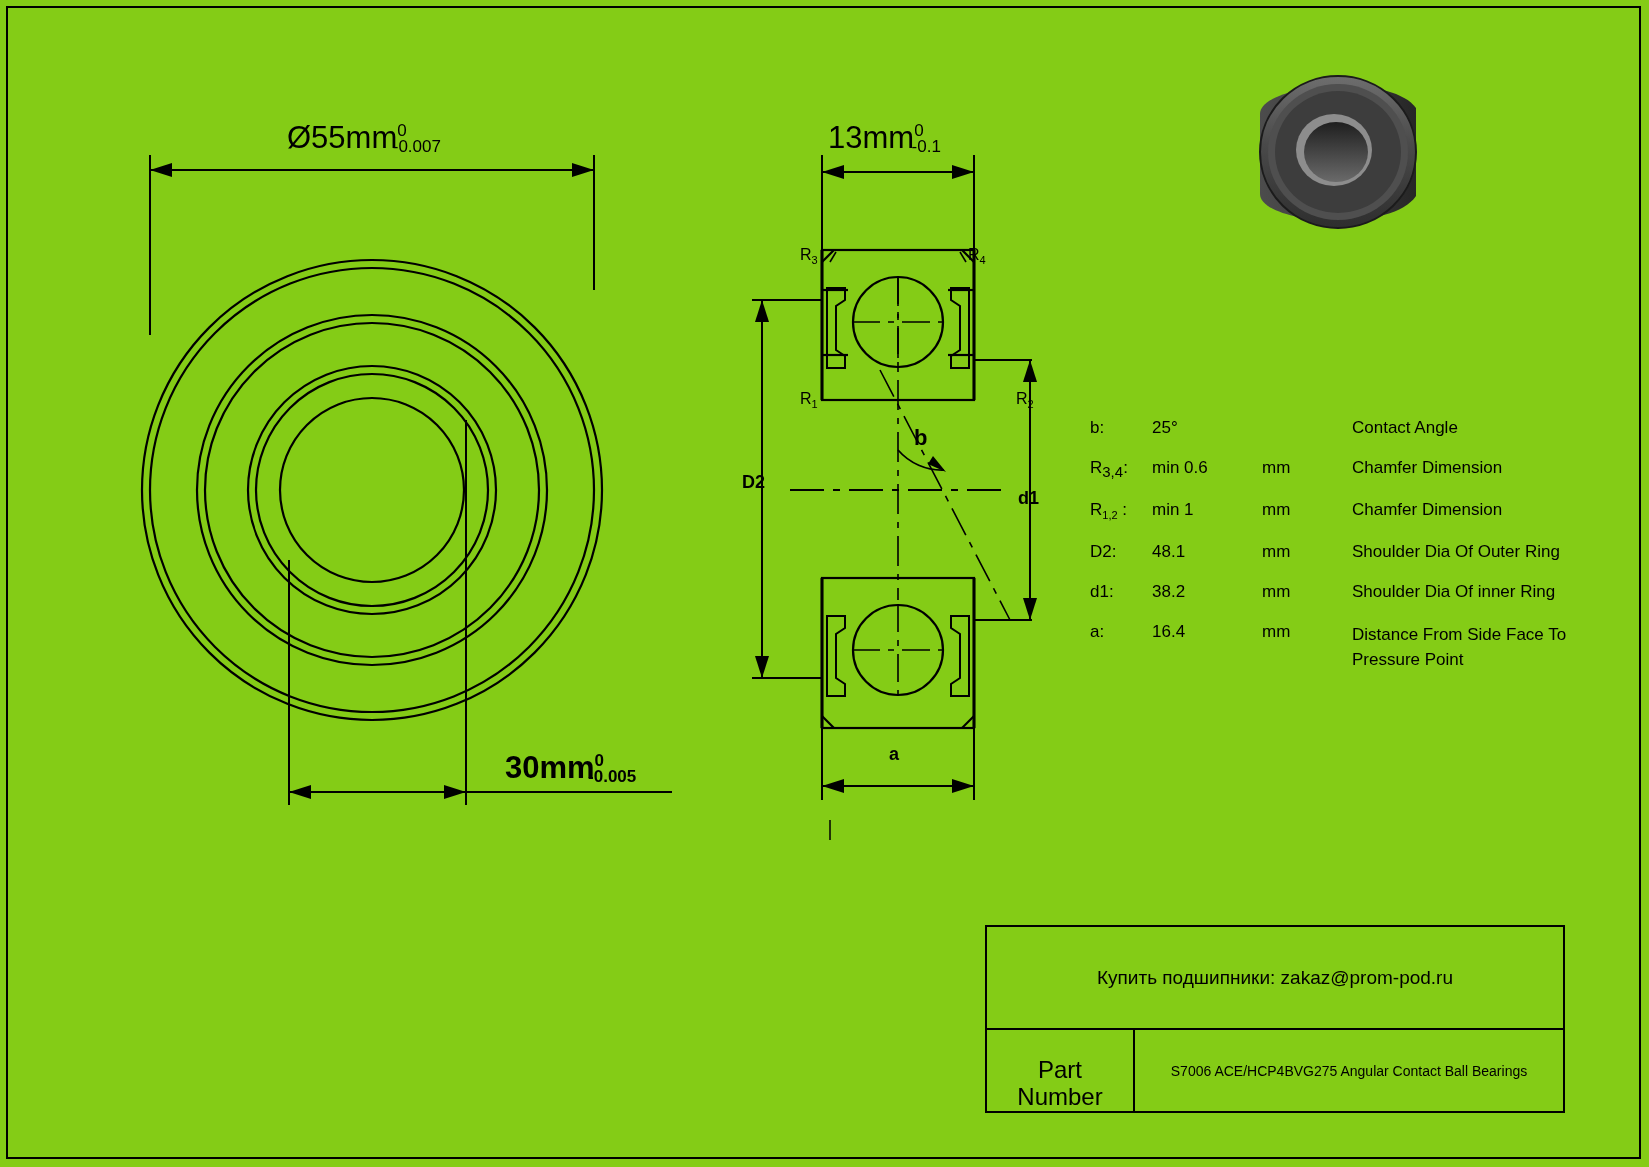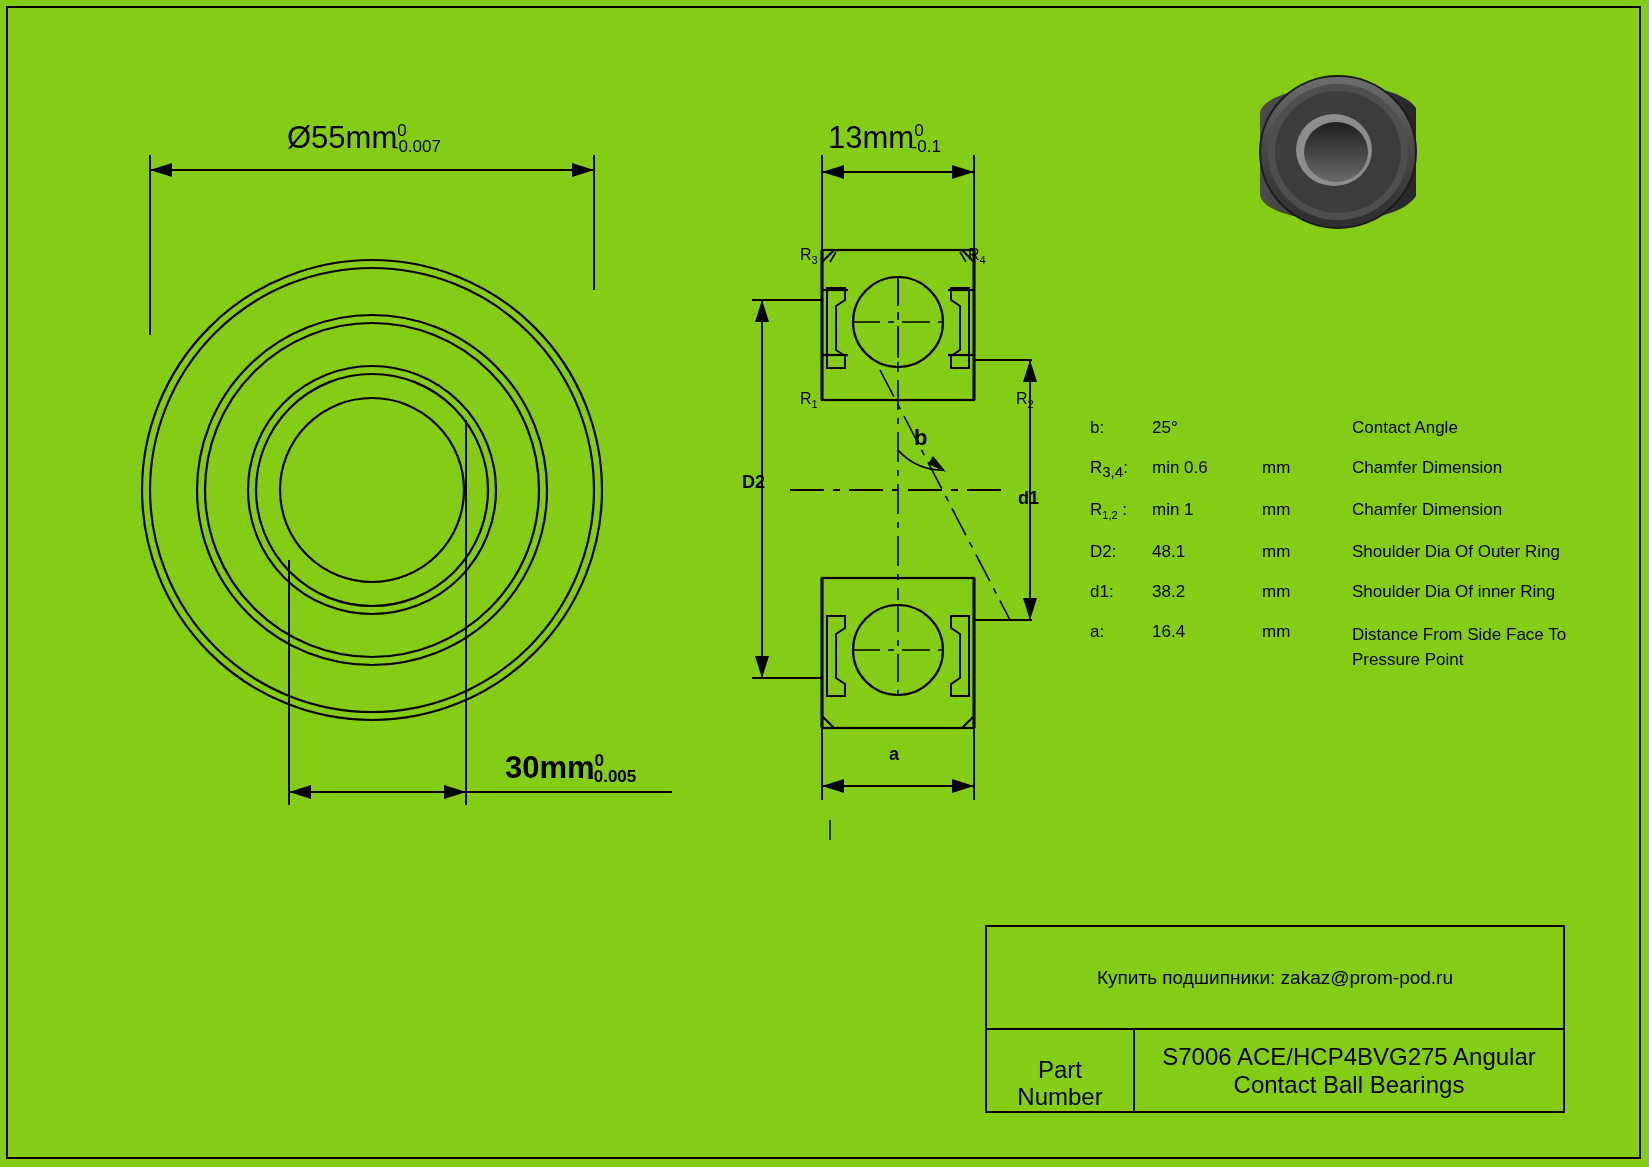--- a/index.html
+++ b/index.html
@@ -111,21 +111,21 @@
     align-items: center;
     justify-content: flex-end;
     font-size: 24px;
     line-height: 1.12;
   }
   .tb-part-value {
     flex: 1;
     display: flex;
     align-items: center;
     justify-content: center;
-    font-size: 24px;
+    font-size: 14px;
     padding: 0 4px;
     text-align: center;
   }
   .photo {
     position: absolute;
     left: 1222px;
     top: 66px;
     width: 220px;
     height: 215px;
   }

